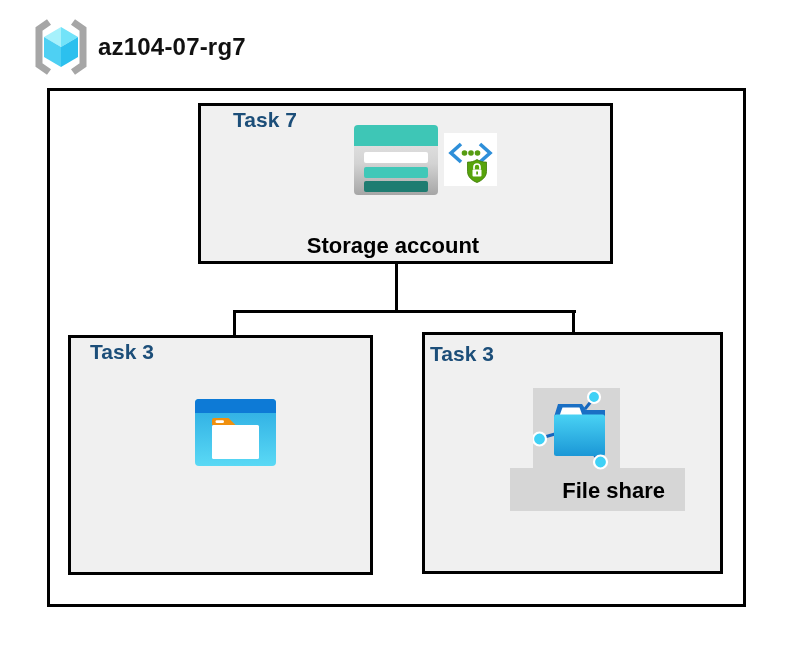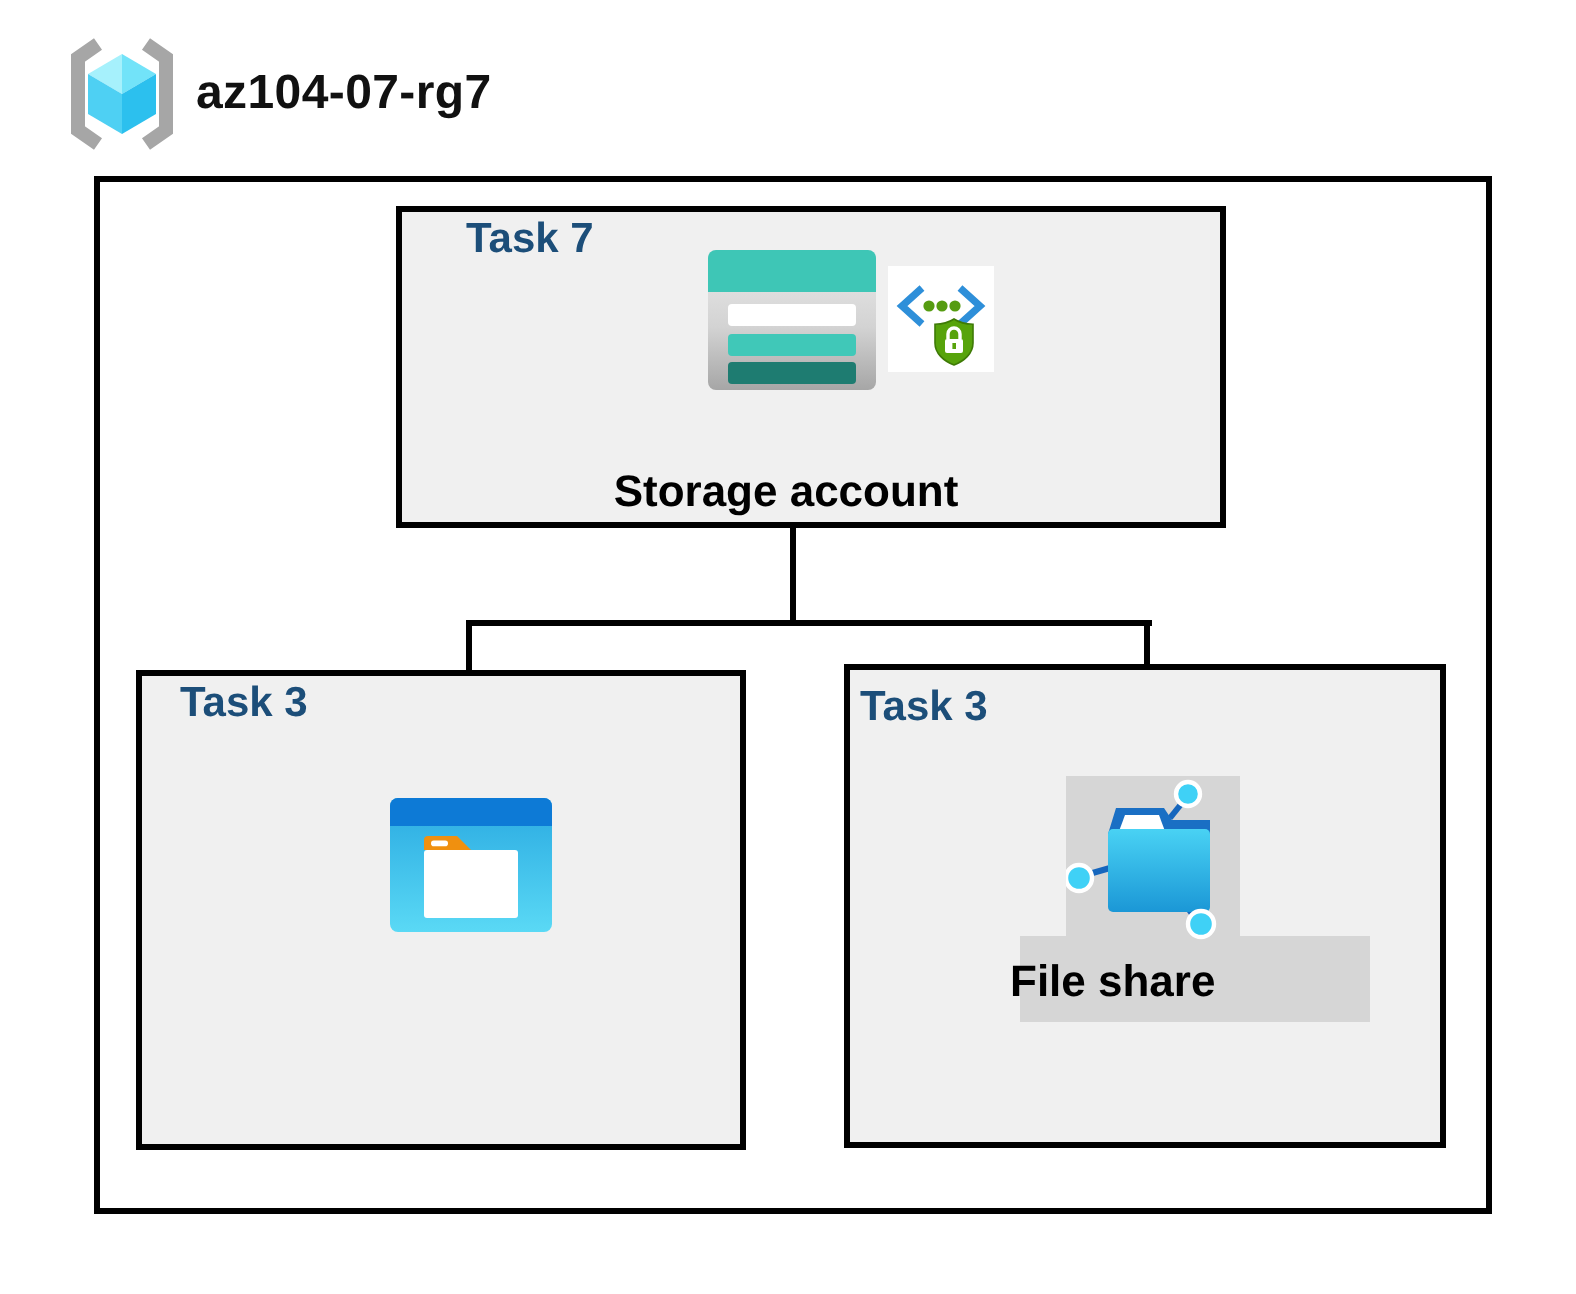--- a/index.html
+++ b/index.html
@@ -34,21 +34,21 @@
   .blob-label    { left:98px;  top:486px; width:280px; }
 
   
   .storage-icon { left:354px; top:125px; width:84px; height:70px; }
   .sas-icon     { left:444px; top:133px; width:53px;  height:53px; }
   .blob-icon    { left:195px; top:399px; width:81px;  height:67px; }
 
   .fs-backdrop       { left:533px; top:388px; width:87px;  height:82px; background:#d6d6d6; }
   .fs-label-backdrop { left:510px; top:468px; width:175px; height:43px; background:#d6d6d6; }
   .fs-icon  { left:533px; top:388px; width:87px; height:82px; }
-  .fs-label { left:505px; top:478px; width:160px; font-size:22px; font-weight:bold; color:#000; text-align:left; }
+  .fs-label { left:505px; top:478px; width:160px; font-size:22px; font-weight:bold; color:#000; text-align:right; }
 
   
   .line { background:#000000; }
   .v-storage  { left:395px; top:233px; width:3px;   height:79px; }
   .h-branch   { left:233px; top:310px; width:343px; height:3px;  }
   .v-blob     { left:233px; top:310px; width:3px;   height:80px; }
   .v-fileshare{ left:572px; top:310px; width:3px;   height:78px; }
 </style>
 </head>
 <body>

